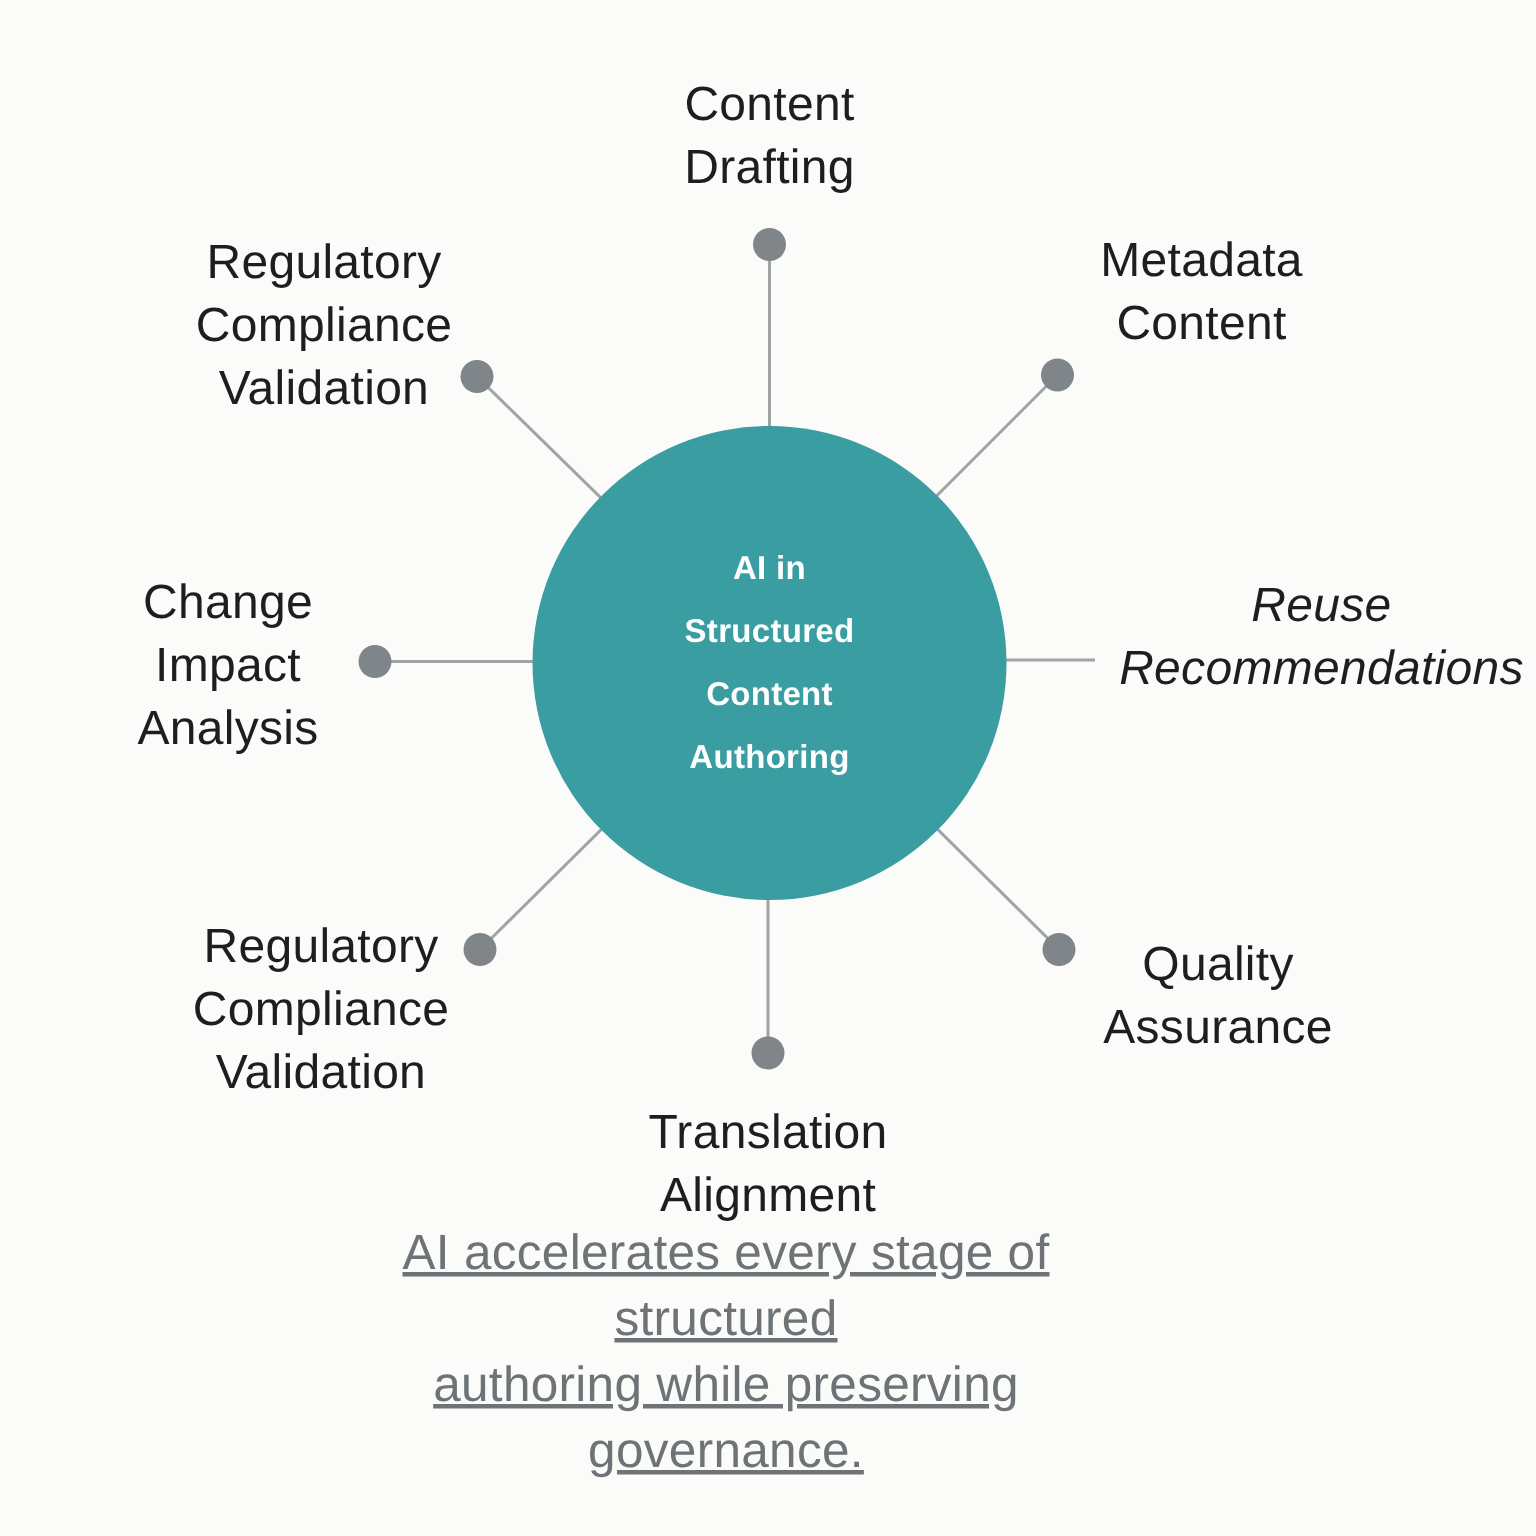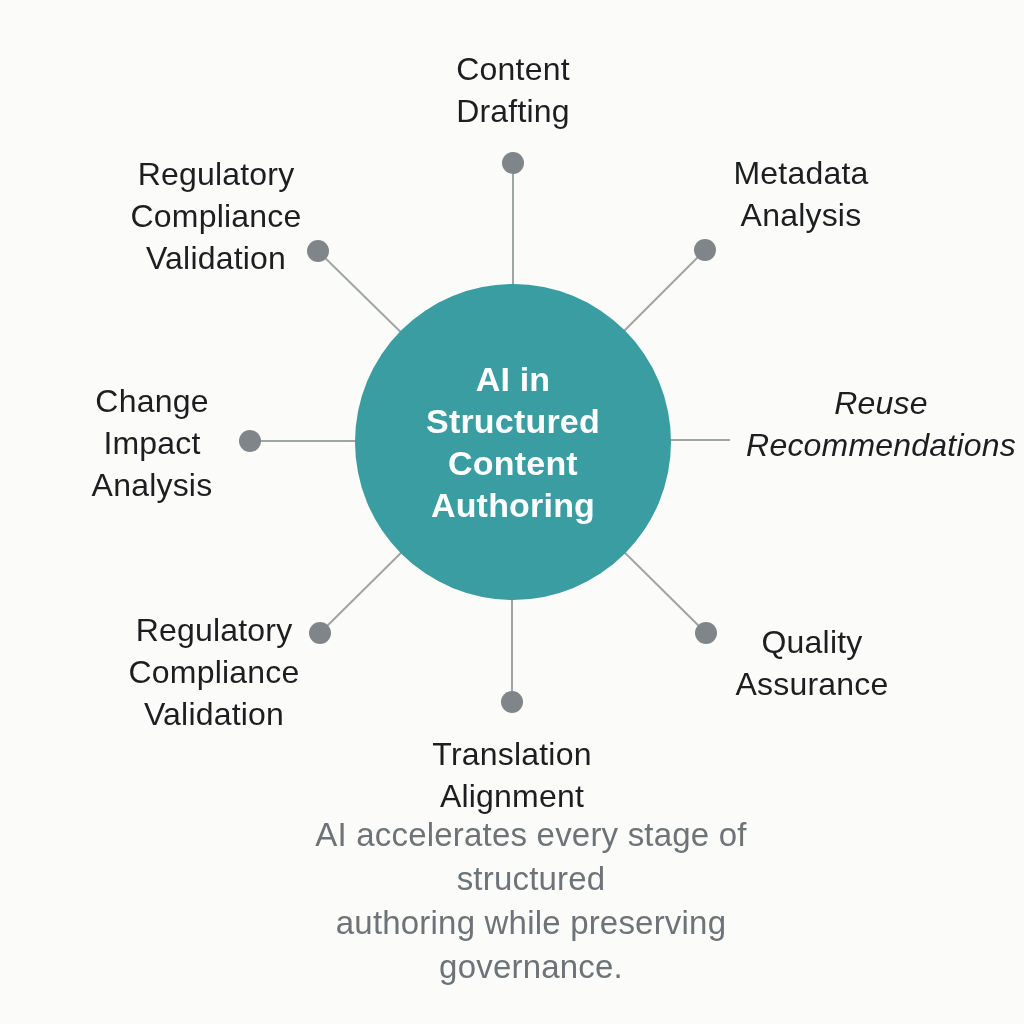--- a/index.html
+++ b/index.html
@@ -29,50 +29,51 @@
     height: 316px;
     border-radius: 50%;
     background: #3a9da1;
     z-index: 2;
     display: flex;
     align-items: center;
     justify-content: center;
   }
   .hub-label {
     color: #ffffff;
-    font-size: 34px;
+    font-size: 22px;
     line-height: 42px;
     font-weight: 600;
     text-align: center;
     white-space: pre-line;
     letter-spacing: 0.2px;
   }
   .node {
     position: absolute;
     transform: translate(-50%, -50%);
     color: #1d1e1f;
     font-size: 32px;
     line-height: 42px;
     text-align: center;
     white-space: pre-line;
     z-index: 3;
     letter-spacing: 0.2px;
   }
   .caption {
     position: absolute;
-    left: 531px;
+    left: 484px;
     top: 901px;
     transform: translate(-50%, -50%);
     color: #6d7377;
     font-size: 33px;
     line-height: 44px;
     text-align: center;
     white-space: pre-line;
     z-index: 3;
     letter-spacing: 0.2px;
+    text-decoration: underline;
   }
 </style>
 </head>
 <body>
 
 <div id="canvas">
 
   <svg id="spokes" width="1024" height="1024" viewBox="0 0 1024 1024">
 
     <line x1="513" y1="163" x2="513" y2="442" stroke="#9fa4a4" stroke-width="2"></line>
@@ -97,21 +98,21 @@
     <div class="hub-label">AI in
 Structured
 Content
 Authoring</div>
   </div>
 
   <div class="node" style="left:513px; top:90px;">Content
 Drafting</div>
 
   <div class="node" style="left:801px; top:194px;">Metadata
-Analysis</div>
+Content</div>
 
   <div class="node" style="left:881px; top:424px;font-style:italic;">Reuse
 Recommendations</div>
 
   <div class="node" style="left:812px; top:651px;margin-top:12px;">Quality
 Assurance</div>
 
   <div class="node" style="left:512px; top:763px;margin-top:12px;">Translation
 Alignment</div>
 

